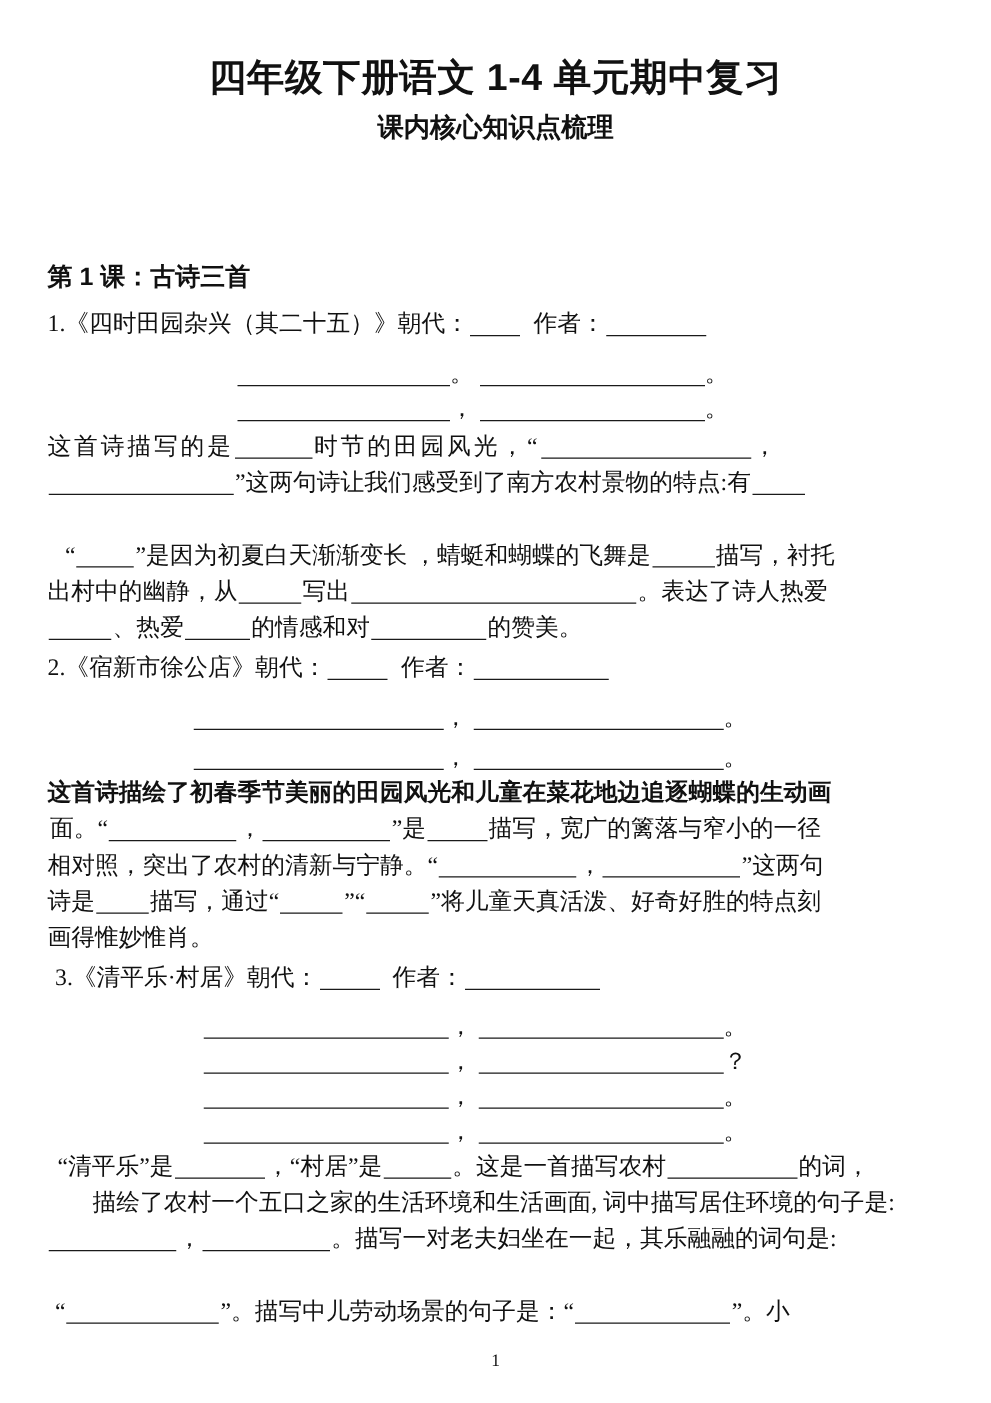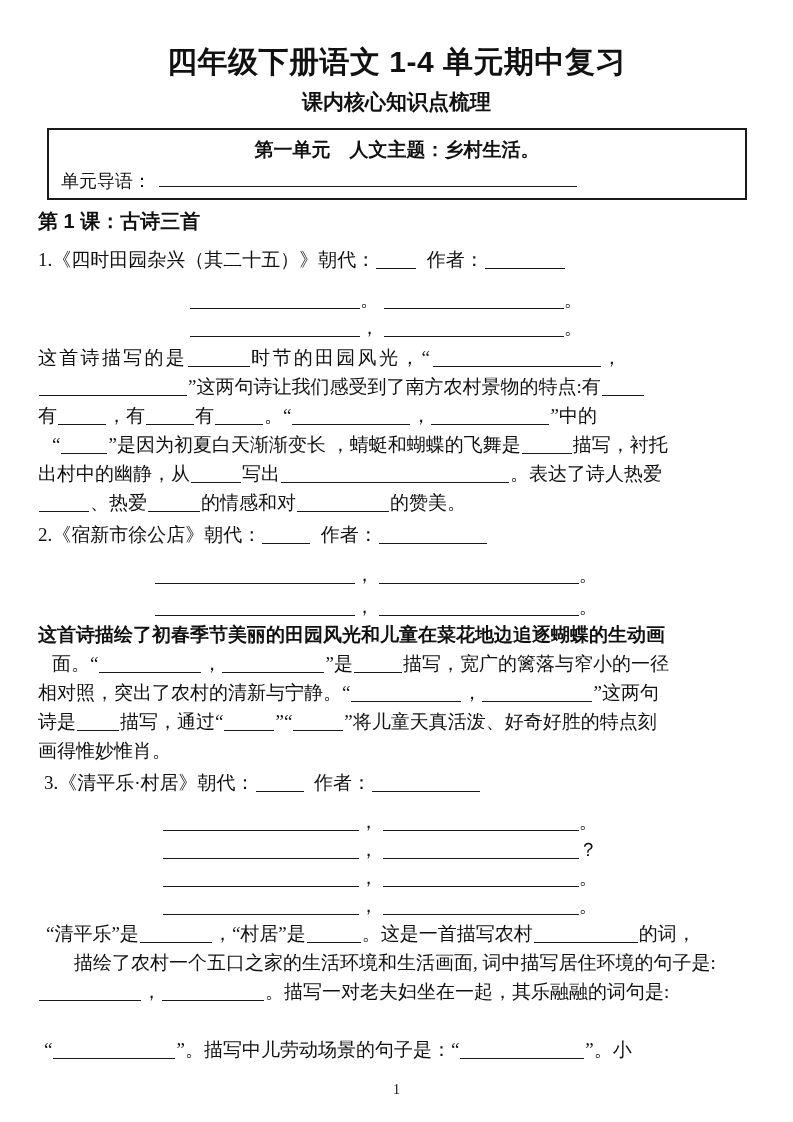--- a/index.html
+++ b/index.html
@@ -147,27 +147,20 @@
   }
 </style>
 </head>
 <body>
 
 <div class="page">
 
   <div class="title-main">四年级下册语文 1-4 单元期中复习</div>
   <div class="title-sub">课内核心知识点梳理</div>
 
-  <div class="unit-box">
-    <div class="unit-heading">第一单元　人文主题：乡村生活。</div>
-    <div class="unit-guide-row">
-      <span class="unit-guide-label">单元导语：</span>
-      <span class="unit-guide-blank"></span>
-    </div>
-  </div>
 
   <div class="lesson-heading">第 1 课：古诗三首</div>
 
   <div class="body-line" style="left:38px; top:250px; font-size:19px;">
     <span>1.</span><span>《四时田园杂兴（其二十五）》</span><span>朝代：</span><span class="bl" style="width:40px;"></span>&nbsp;&nbsp;<span>作者：</span><span class="bl" style="width:80px;"></span>
   </div>
 
   <div class="poem-row" style="left:190px; top:290px;">
     <span class="poem-blank" style="width:170px;"></span><span class="punct">。</span>&nbsp;<span class="poem-blank" style="width:180px;"></span><span class="punct">。</span>
   </div>
@@ -177,23 +170,20 @@
   </div>
 
   <div class="body-line" style="left:38px; top:348px; letter-spacing:2.3px;">
     <span>这首诗描写的是</span><span class="bl" style="width:62px;"></span><span>时节的田园风光，</span><span>“</span><span class="bl" style="width:168px;"></span><span>，</span>
   </div>
 
   <div class="body-line" style="left:38px; top:377px;">
     <span class="bl" style="width:148px;"></span><span>”</span><span>这两句诗让我们感受到了南方农村景物的特点:</span><span>有</span><span class="bl" style="width:42px;"></span>
   </div>
 
-  <div class="body-line" style="left:38px; top:406px;">
-    <span>有</span><span class="bl" style="width:48px;"></span><span>，</span><span>有</span><span class="bl" style="width:48px;"></span><span>有</span><span class="bl" style="width:48px;"></span><span>。</span><span>“</span><span class="bl" style="width:118px;"></span><span>，</span><span class="bl" style="width:118px;"></span><span>”</span><span>中的</span>
-  </div>
 
   <div class="body-line" style="left:52px; top:435px;">
     <span>“</span><span class="bl" style="width:46px;"></span><span>”</span><span>是因为初夏白天渐渐变长 ，蜻蜓和蝴蝶的飞舞是</span><span class="bl" style="width:50px;"></span><span>描写，衬托</span>
   </div>
 
   <div class="body-line" style="left:38px; top:464px;">
     <span>出村中的幽静，从</span><span class="bl" style="width:50px;"></span><span>写出</span><span class="bl" style="width:228px;"></span><span>。表达了诗人热爱</span>
   </div>
 
   <div class="body-line" style="left:38px; top:493px;">
@@ -207,21 +197,21 @@
   <div class="poem-row" style="left:155px; top:565px;">
     <span class="poem-blank" style="width:200px;"></span><span class="punct">，</span>&nbsp;<span class="poem-blank" style="width:200px;"></span><span class="punct">。</span>
   </div>
 
   <div class="poem-row" style="left:155px; top:597px;">
     <span class="poem-blank" style="width:200px;"></span><span class="punct">，</span>&nbsp;<span class="poem-blank" style="width:200px;"></span><span class="punct">。</span>
   </div>
 
   <div class="body-line" style="left:38px; top:625px;font-weight:bold;">这首诗描绘了初春季节美丽的田园风光和儿童在菜花地边追逐蝴蝶的生动画</div>
 
-  <div class="body-line" style="left:52px; top:654px;">
+  <div class="body-line" style="left:40px; top:654px;">
     <span>面。</span><span>“</span><span class="bl" style="width:102px;"></span><span>，</span><span class="bl" style="width:102px;"></span><span>”</span><span>是</span><span class="bl" style="width:48px;"></span><span>描写，宽广的篱落与窄小的一径</span>
   </div>
 
   <div class="body-line" style="left:38px; top:683px;">
     <span>相对照，突出了农村的清新与宁静。</span><span>“</span><span class="bl" style="width:110px;"></span><span>，</span><span class="bl" style="width:110px;"></span><span>”</span><span>这两句</span>
   </div>
 
   <div class="body-line" style="left:38px; top:712px;">
     <span>诗是</span><span class="bl" style="width:42px;"></span><span>描写，通过</span><span>“</span><span class="bl" style="width:50px;"></span><span>”</span><span>“</span><span class="bl" style="width:50px;"></span><span>”</span><span>将儿童天真活泼、好奇好胜的特点刻</span>
   </div>

